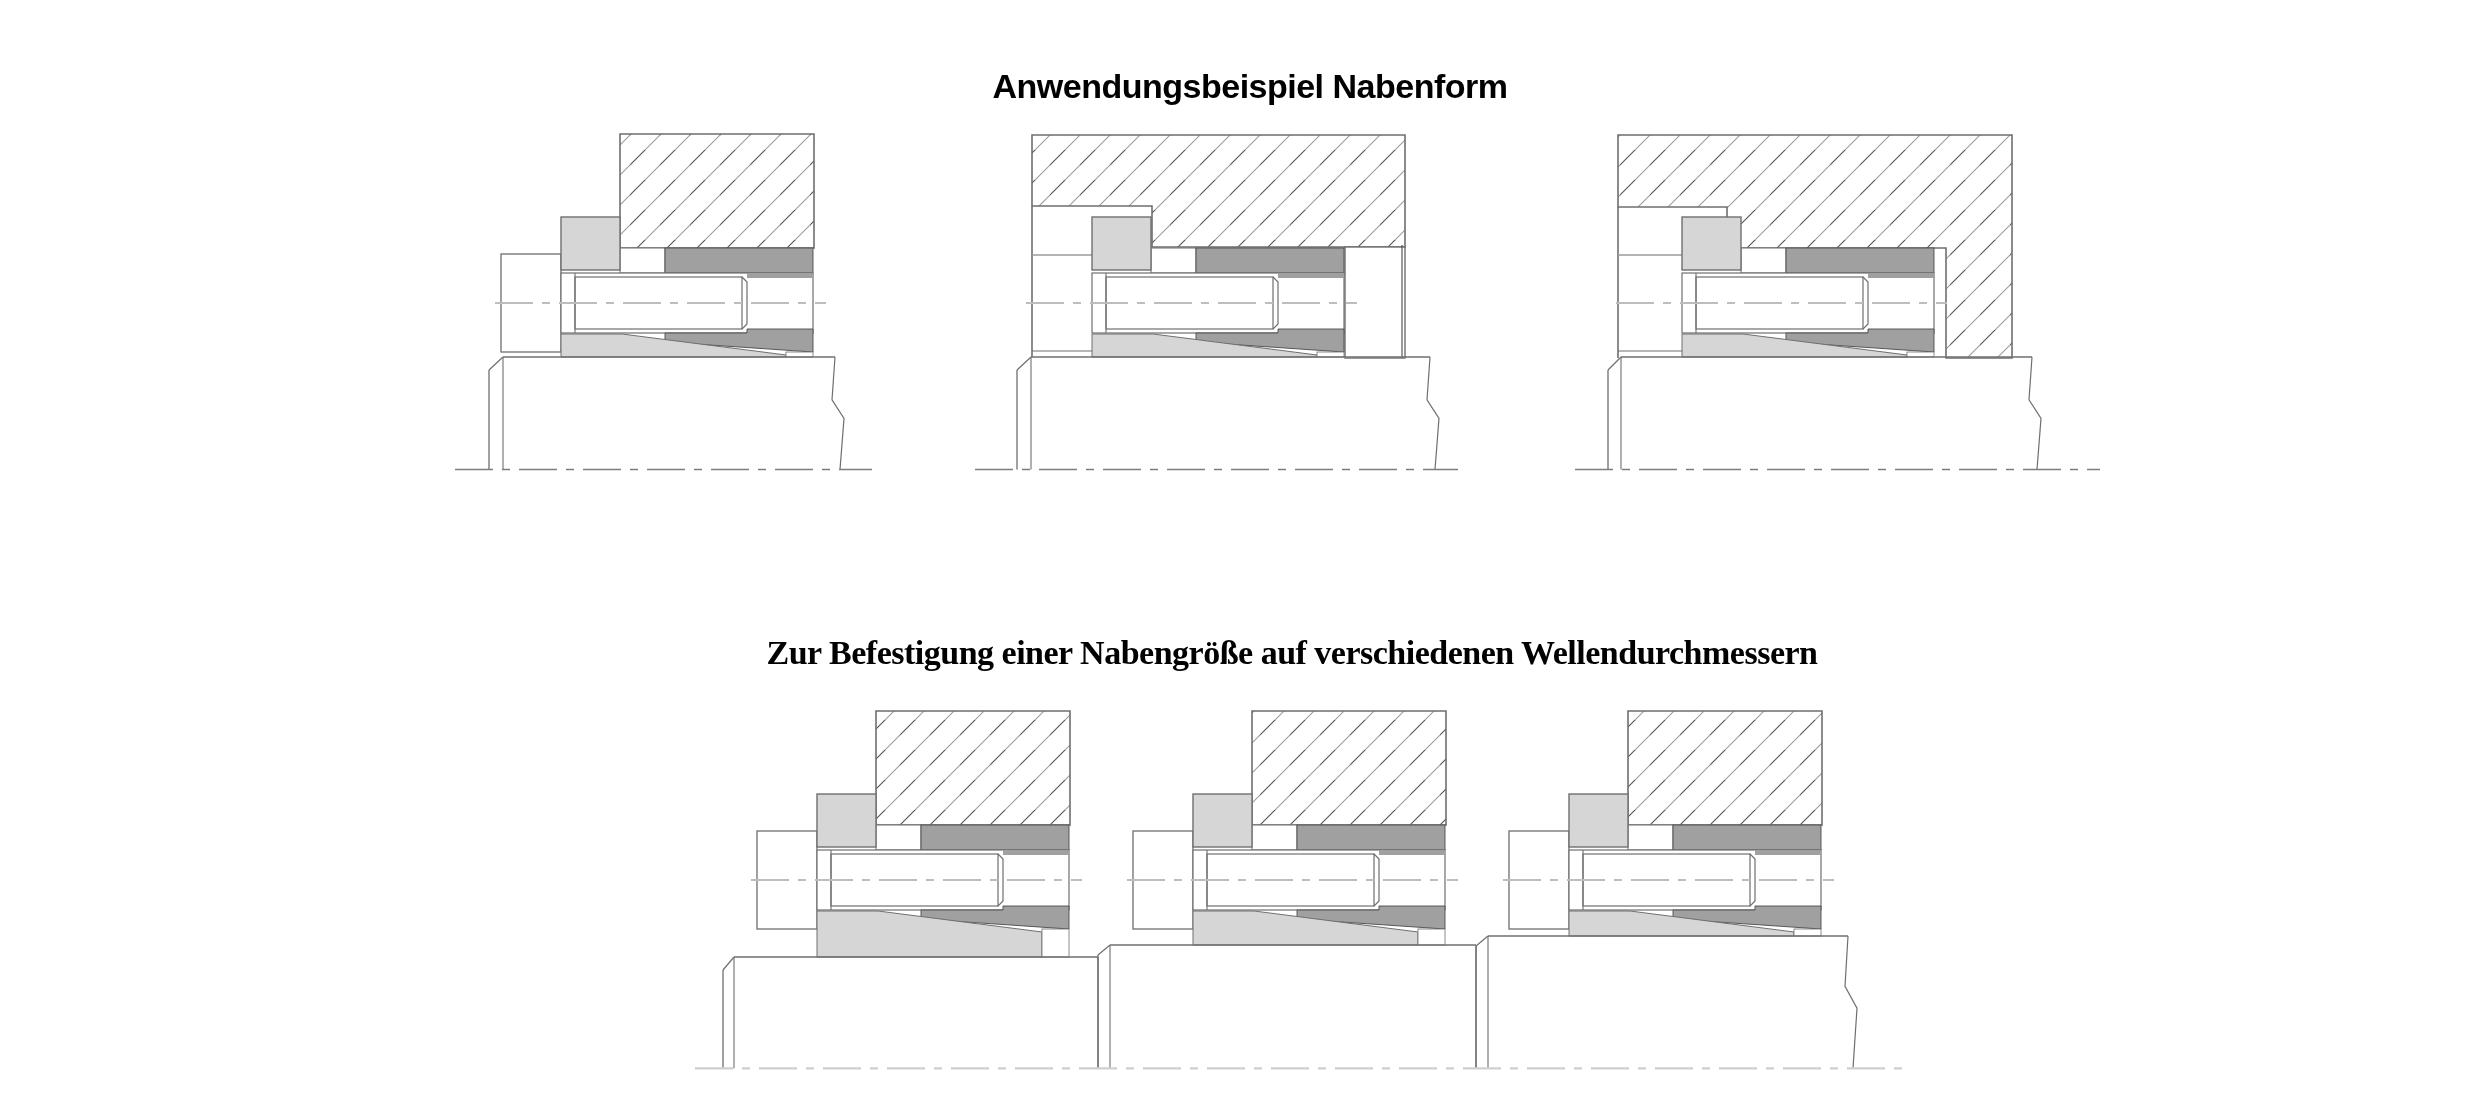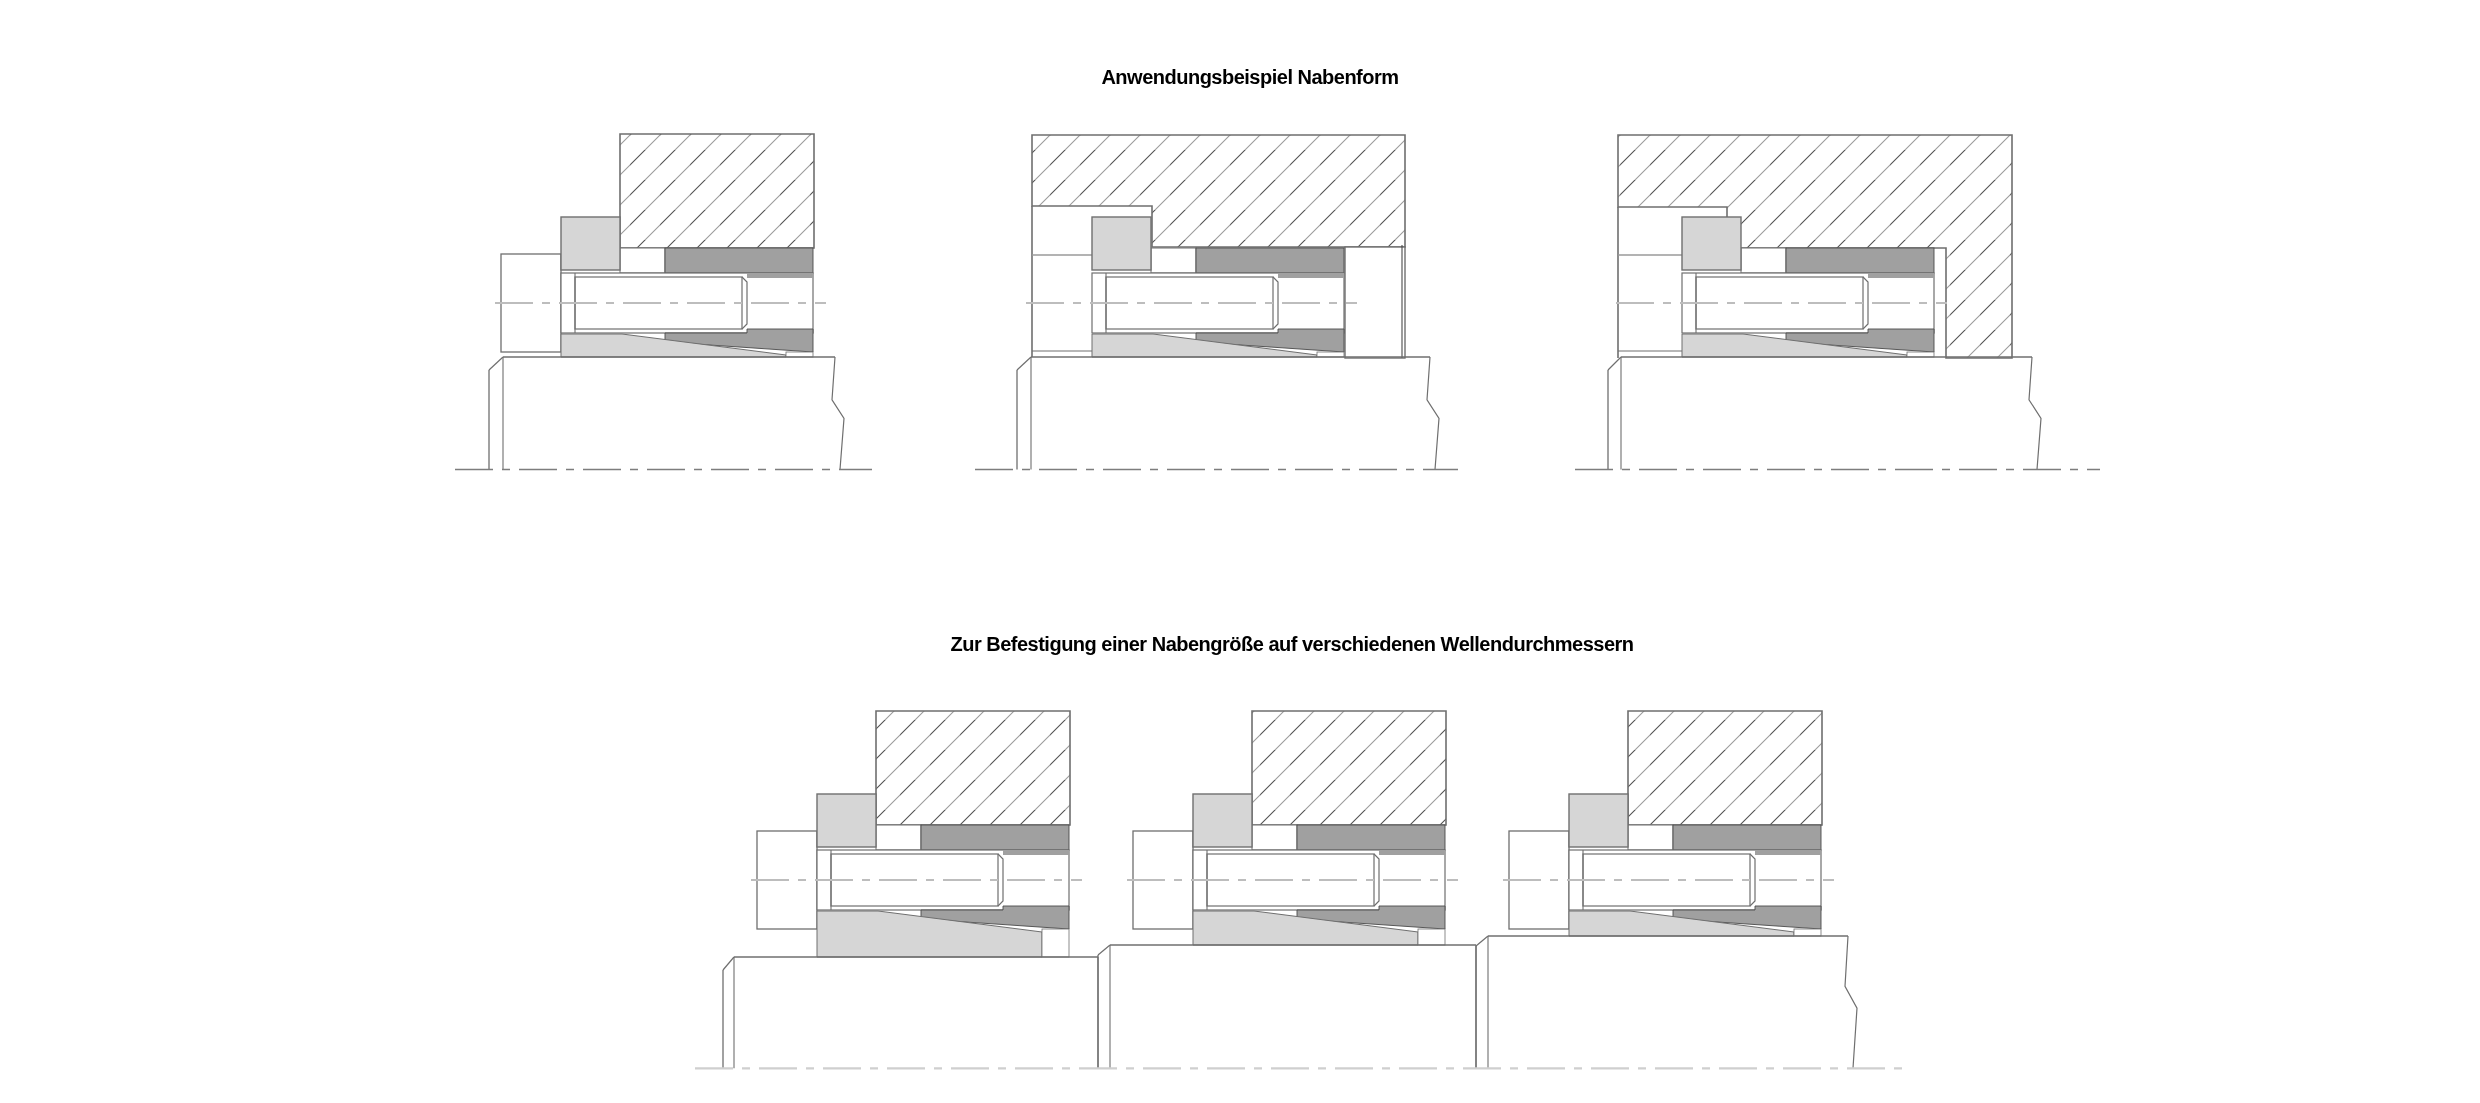--- a/index.html
+++ b/index.html
@@ -7,28 +7,29 @@
     width:2480px;height:1103px;
     background:var(--background,#ffffff);
     font-family:"Liberation Sans", sans-serif;
     position:relative;overflow:hidden;
   }
   .stage{position:absolute;left:0;top:0;width:2480px;height:1103px;}
   .title{
     position:absolute;
     transform:translateX(-50%);
     font-weight:bold;
-    font-size:20px;
+    font-size:34px;
     line-height:34px;
     letter-spacing:-0.5px;
     color:var(--text,#000);
     white-space:nowrap;
+    margin-top:9px;
   }
   #title-top{left:1250px;top:60px;}
-  #title-bottom{left:1292px;top:627px;}
+  #title-bottom{left:1292px;top:627px;font-family:Liberation Serif, serif;}
   svg{position:absolute;left:0;top:0;}
 </style>
 </head>
 <body>
 
 <div class="stage">
   <div class="title" id="title-top">Anwendungsbeispiel Nabenform</div>
   <div class="title" id="title-bottom">Zur Befestigung einer Nabengröße auf verschiedenen Wellendurchmessern</div>
   <svg id="drawing" width="2480" height="1103" viewBox="0 0 2480 1103" xmlns="http://www.w3.org/2000/svg">
       <defs>

